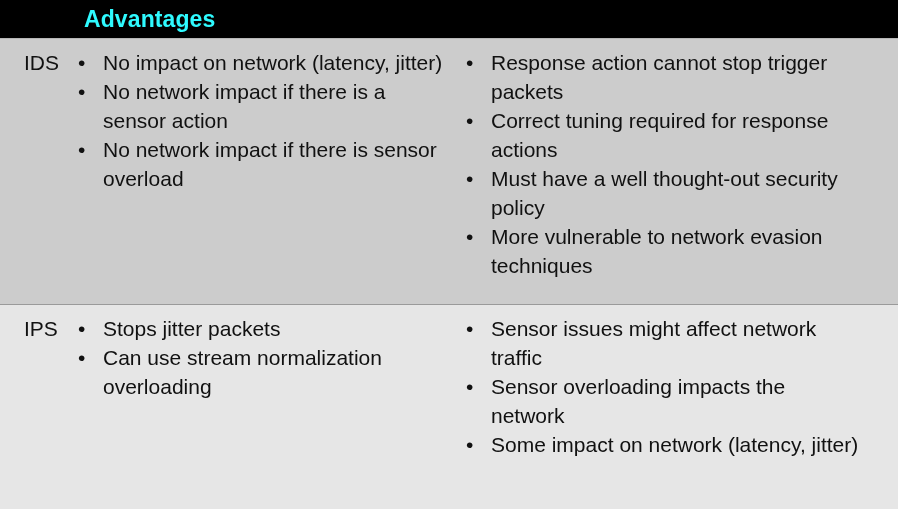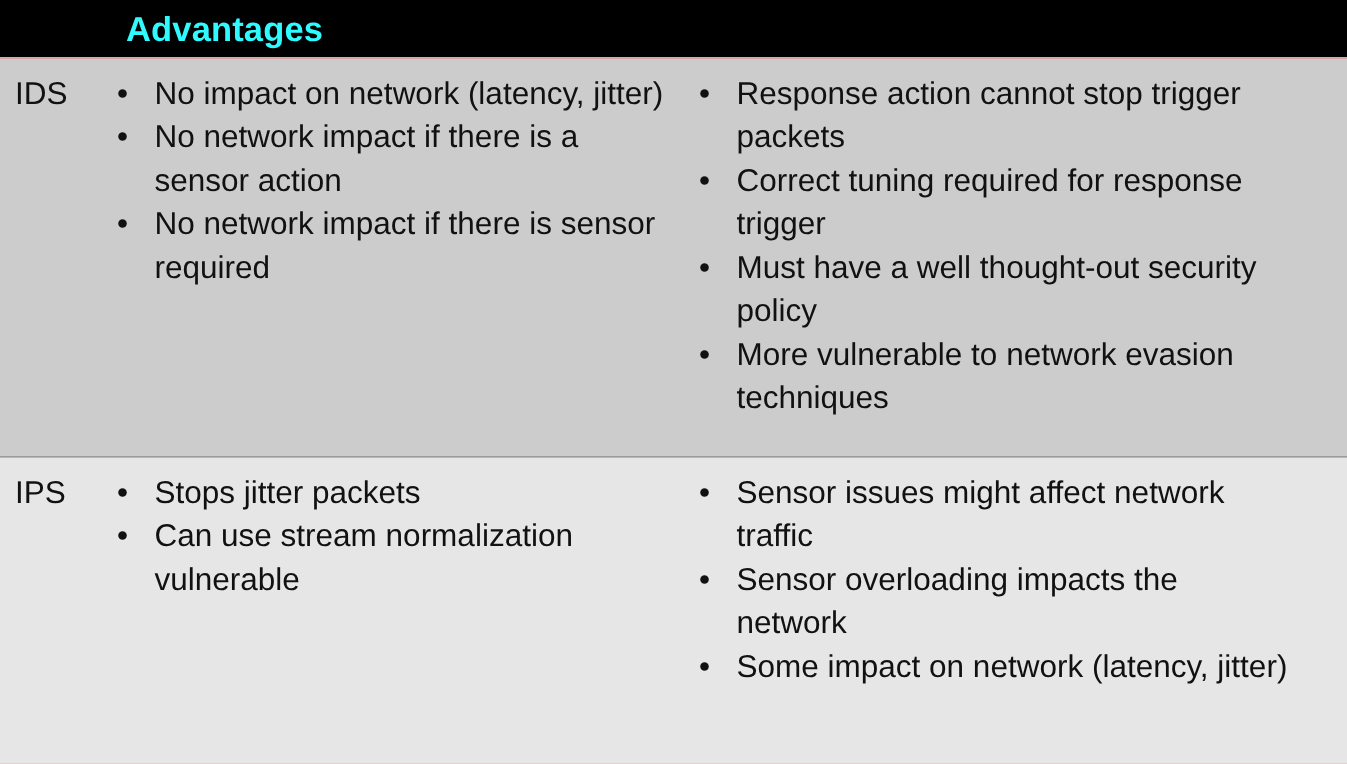--- a/index.html
+++ b/index.html
@@ -76,21 +76,21 @@
     box-sizing: border-box;
     display: flex;
     padding-top: 9px;
   }
   .cell.left  { width: 452px; }
   .cell.right { width: 446px; padding-left: 10px; }
 
   .row-label {
     width: 74px;
     flex: 0 0 74px;
-    padding-left: 10px;
+    padding-left: 24px;
     box-sizing: border-box;
     font-size: 21px;
     color: #111111;
     line-height: 29px;
     white-space: nowrap;
   }
 
   ul.bullets {
     list-style: none;
     margin: 0;
@@ -141,33 +141,33 @@
         <li>
           <span class="bullet-dot">•</span>
           <span class="bullet-text">No impact on network (latency, jitter)</span>
         </li>
         <li>
           <span class="bullet-dot">•</span>
           <span class="bullet-text">No network impact if there is a sensor action</span>
         </li>
         <li>
           <span class="bullet-dot">•</span>
-          <span class="bullet-text">No network impact if there is sensor required</span>
+          <span class="bullet-text">No network impact if there is sensor overload</span>
         </li>
       </ul>
     </div>
     <div class="cell right">
       <ul class="bullets">
         <li>
           <span class="bullet-dot">•</span>
           <span class="bullet-text">Response action cannot stop trigger packets</span>
         </li>
         <li>
           <span class="bullet-dot">•</span>
-          <span class="bullet-text">Correct tuning required for response trigger</span>
+          <span class="bullet-text">Correct tuning required for response actions</span>
         </li>
         <li>
           <span class="bullet-dot">•</span>
           <span class="bullet-text">Must have a well thought-out security policy</span>
         </li>
         <li>
           <span class="bullet-dot">•</span>
           <span class="bullet-text">More vulnerable to network evasion techniques</span>
         </li>
       </ul>
@@ -179,21 +179,21 @@
   <div class="body-row row-ips">
     <div class="cell left">
       <div class="row-label">IPS</div>
       <ul class="bullets">
         <li>
           <span class="bullet-dot">•</span>
           <span class="bullet-text">Stops jitter packets</span>
         </li>
         <li>
           <span class="bullet-dot">•</span>
-          <span class="bullet-text">Can use stream normalization vulnerable</span>
+          <span class="bullet-text">Can use stream normalization overloading</span>
         </li>
       </ul>
     </div>
     <div class="cell right">
       <ul class="bullets">
         <li>
           <span class="bullet-dot">•</span>
           <span class="bullet-text">Sensor issues might affect network traffic</span>
         </li>
         <li>

